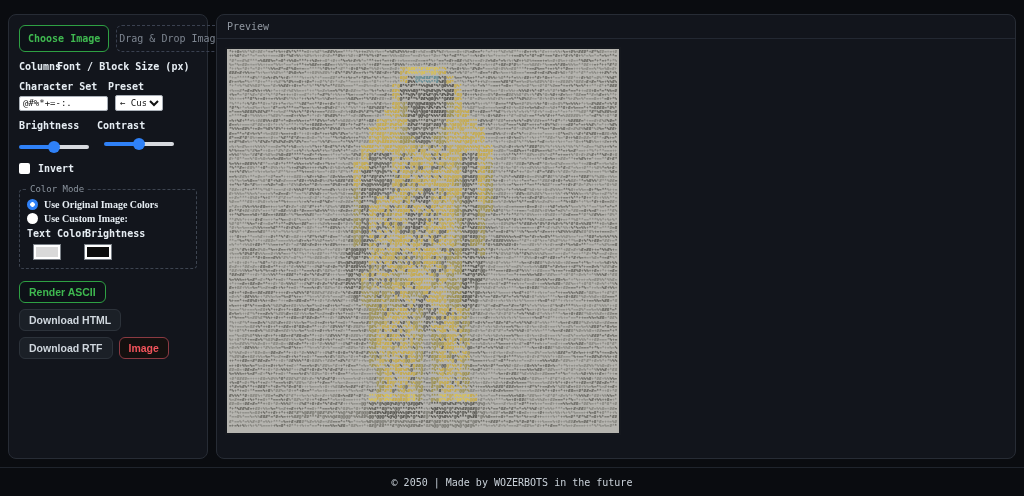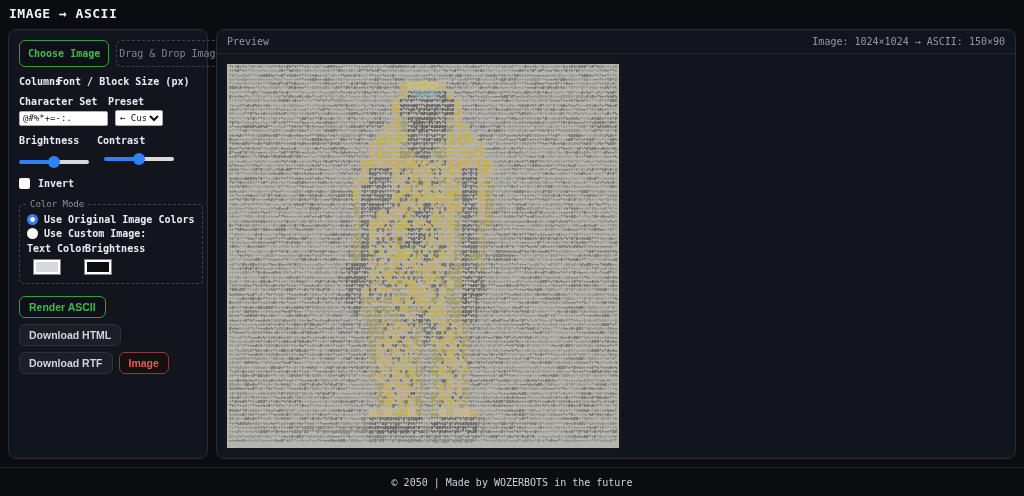--- a/index.html
+++ b/index.html
@@ -60,21 +60,21 @@
   .invert-row { margin-top:10px; display:flex; align-items:center; gap:8px; }
   input[type="checkbox"].inv {
     appearance:none; -webkit-appearance:none; width:11px; height:11px;
     background:#ffffff; border-radius:2px; cursor:pointer;
   }
   fieldset.colormode {
     margin-top:10px; border:1px dashed #3d4450; border-radius:4px; padding:2px 7px 8px 7px;
   }
   fieldset.colormode legend { font-size:9px; color:#8b949e; padding:0 3px; }
   .radio-row { display:flex; align-items:center; gap:6px; margin-top:3px; }
-  .radio-row label { font-size:10px; font-weight:bold; cursor:pointer; white-space:nowrap; }
+  .radio-row label { font-size:10px; font-weight:bold; cursor:pointer; white-space:nowrap;font-family:Liberation Serif, serif; }
   input[type="radio"].cm {
     appearance:none; -webkit-appearance:none; width:11px; height:11px; border-radius:50%;
     background:#ffffff; cursor:pointer; flex-shrink:0;
   }
   input[type="radio"].cm:checked {
     background:radial-gradient(circle at center,#ffffff 0 2px,#2f81f7 2.6px 100%);
   }
   .swlbl-row { display:flex; margin-top:4px; }
   .swlbl-row .lbl:first-child { width:58px; }
   .sw-row { display:flex; margin-top:5px; }
@@ -109,21 +109,20 @@
   
   footer {
     border-top:1px solid #1f242c; padding:9px 0 8px 0; text-align:center;
     font-size:10px; color:#c9d1d9;
   }
 </style>
 </head>
 <body>
 
 <header>
-  <div class="app-title">IMAGE → ASCII</div>
 </header>
 
 <div class="main">
 
   <aside class="panel controls">
     <div class="row">
       <button class="btn-choose">Choose Image</button>
       <div class="dropzone">Drag &amp; Drop Image Here</div>
     </div>
 
@@ -185,21 +184,20 @@
       <button class="btn btn-green">Render ASCII</button>
       <button class="btn">Download HTML</button>
       <button class="btn">Download RTF</button>
       <button class="btn btn-red">Image</button>
     </div>
   </aside>
 
   <section class="panel preview">
     <div class="preview-header">
       <span>Preview</span>
-      <span>Image: 1024×1024 → ASCII: 150×90</span>
     </div>
     <div class="preview-body">
       <div class="ascii-frame">
         <pre class="ascii"><span style="color:#45443e">*++#=</span><span style="color:#72716b">%%*%#+##+*</span><span style="color:#45443e">+=*+%++#%*%***=</span><span style="color:#72716b">#+=%#*%</span><span style="color:#45443e">=##%%==</span><span style="color:#72716b">***+*%</span><span style="color:#45443e">++=</span><span style="color:#72716b">#%%+%=+</span><span style="color:#45443e">*=%#%#%%%+=#</span><span style="color:#72716b">+=%#==</span><span style="color:#45443e">#%*%</span><span style="color:#72716b">#+%===#=+#%</span><span style="color:#45443e">=#==*</span><span style="color:#72716b">+*=*++*%#=%#**++</span><span style="color:#45443e">#=++%</span><span style="color:#72716b">+*#=++=%%+</span><span style="color:#45443e">%=+#%+###*+#*%</span><span style="color:#72716b">##=+=+#</span>
 <span style="color:#45443e">++%#*</span><span style="color:#72716b">#=**=*==%++===#</span><span style="color:#45443e">#+*%#+%</span><span style="color:#72716b">%+%#%+%++#+#=</span><span style="color:#45443e">**#%+</span><span style="color:#72716b">+%#++</span><span style="color:#45443e">#**%*%+#*==</span><span style="color:#72716b">+%%%=##==*==#+%=+*#=+*</span><span style="color:#45443e">%+*=#**</span><span style="color:#72716b">%=*+=</span><span style="color:#45443e">%+#=</span><span style="color:#72716b">+%=*+=+=*+</span><span style="color:#45443e">+==#%*=*#*=#*+==*#=+*#+%*#+</span><span style="color:#72716b">%*=%=*=</span><span style="color:#45443e">*=%+**=</span>
 <span style="color:#72716b">*#*==#%#***</span><span style="color:#45443e">=%###%=*=#*+%%#=***++%#=+</span><span style="color:#72716b">=#*+#++</span><span style="color:#45443e">*%=%+#+%</span><span style="color:#72716b">*=*</span><span style="color:#45443e">**+=+*=++#</span><span style="color:#72716b">++=%====#==</span><span style="color:#45443e">=+*</span><span style="color:#72716b">%+*</span><span style="color:#45443e">==*=#+=##</span><span style="color:#72716b">+%#%+==#+#</span><span style="color:#45443e">=%#=*=%</span><span style="color:#72716b">+%+</span><span style="color:#45443e">%#++</span><span style="color:#72716b">%#%</span><span style="color:#45443e">+===+=</span><span style="color:#72716b">%=#+#%=++#=+</span><span style="color:#45443e">*%##%=*+*=+*</span><span style="color:#72716b">+*%</span>
 <span style="color:#72716b">%=*%=##=+=+%%++==*%%+*==*=</span><span style="color:#45443e">+**+=%##=+=##=</span><span style="color:#72716b">=+%%*%+==+%+%*</span><span style="color:#45443e">++##*+==+*#%%%</span><span style="color:#72716b">*+=%%#+</span><span style="color:#45443e">**#+#</span><span style="color:#72716b">+*****#*+#=</span><span style="color:#45443e">%***+#</span><span style="color:#72716b">+=%++#</span><span style="color:#45443e">*+##+#*#</span><span style="color:#72716b">%+*==%###+*%=</span><span style="color:#45443e">==%*##=</span><span style="color:#72716b">%%%=**##++</span><span style="color:#45443e">=+*++*#*</span><span style="color:#72716b">#</span>
 <span style="color:#72716b">*++%=*#+*=*#+**%</span><span style="color:#45443e">%%=#*=#*%#=+=</span><span style="color:#72716b">==****%</span><span style="color:#45443e">*#%+=*</span><span style="color:#72716b">+#**+</span><span style="color:#45443e">#+#*%#=</span><span style="color:#72716b">*%%#+%==#=#+</span><span style="color:#d2a50a">*@*</span><span style="color:#eec81e">@##**#*##*@%</span><span style="color:#d2a50a">**%</span><span style="color:#45443e">*+%=#+%</span><span style="color:#72716b">%=*</span><span style="color:#45443e">#%#=*</span><span style="color:#72716b">===%#+#%%=##***</span><span style="color:#45443e">*+==#%==*+=+%*+*#==</span><span style="color:#72716b">+++%=#==%*%=%#=#+</span>
 <span style="color:#45443e">###=#+%%+=</span><span style="color:#72716b">*%+%=+%%#%+**</span><span style="color:#45443e">#%#=%=*</span><span style="color:#72716b">++##%%##%*+</span><span style="color:#45443e">#%**#%*#==+%+*%*##+#++*#%</span><span style="color:#d2a50a">@*#</span><span style="color:#eec81e">%%%%*@#**@@*</span><span style="color:#d2a50a">@%#</span><span style="color:#45443e">%%=*+%</span><span style="color:#72716b">*#*=**=</span><span style="color:#45443e">#==*+#%</span><span style="color:#72716b">=%==+%#===*</span><span style="color:#45443e">===#+=#+#%=#+%</span><span style="color:#72716b">#+*#*+*#**=%%+</span><span style="color:#45443e">++#%*+%</span>
 <span style="color:#72716b">*+=****</span><span style="color:#45443e">*+#</span><span style="color:#72716b">%**#</span><span style="color:#45443e">=%+#%*%+#</span><span style="color:#72716b">+****%+=+%*+*===##*</span><span style="color:#45443e">+*++%+=*+*#%=*%*+*=</span><span style="color:#72716b">=+*%+</span><span style="color:#d2a50a">#@#</span><span style="color:#15140f">*%*</span><span style="color:#2f7181">@@%###*#@</span><span style="color:#15140f">%*@</span><span style="color:#d2a50a">%%*</span><span style="color:#45443e">%==*%%=+**=*+#%%</span><span style="color:#72716b">+%#</span><span style="color:#45443e">**+*=</span><span style="color:#72716b">%%+</span><span style="color:#45443e">##++*#+*#=+</span><span style="color:#72716b">*==*+*##*++</span><span style="color:#45443e">#+%</span><span style="color:#72716b">#*=#%**</span><span style="color:#45443e">%%#*</span>

